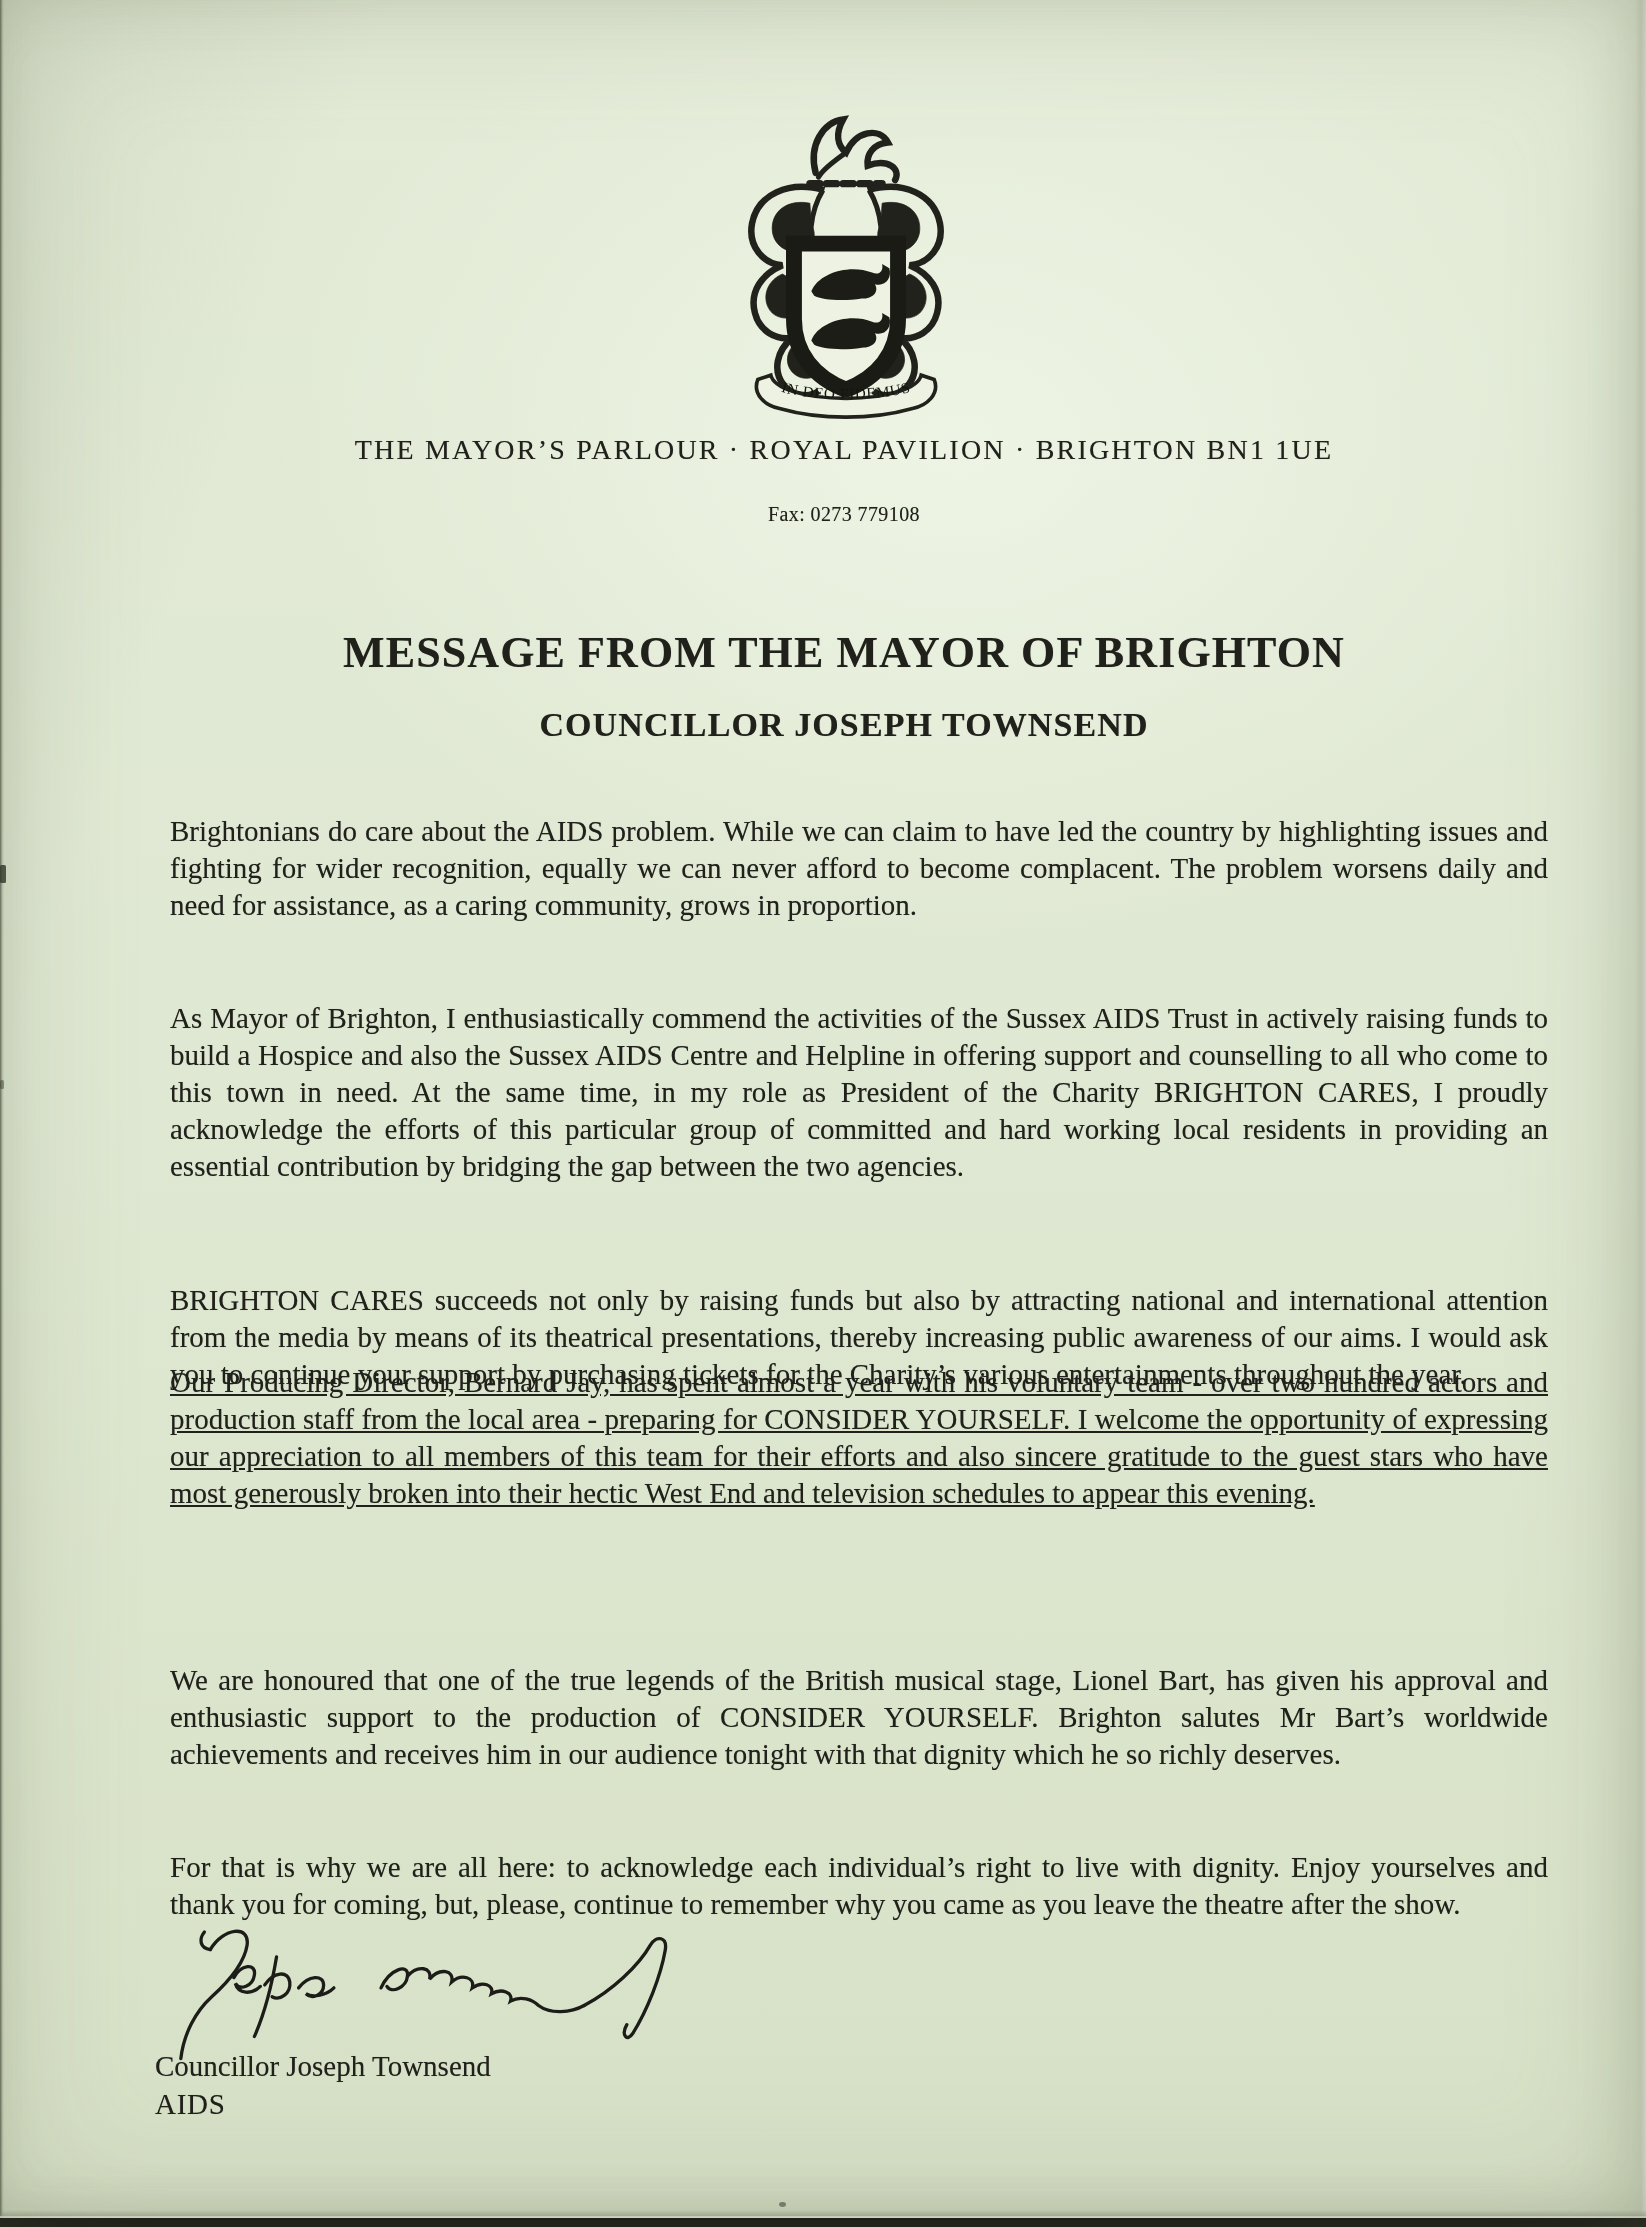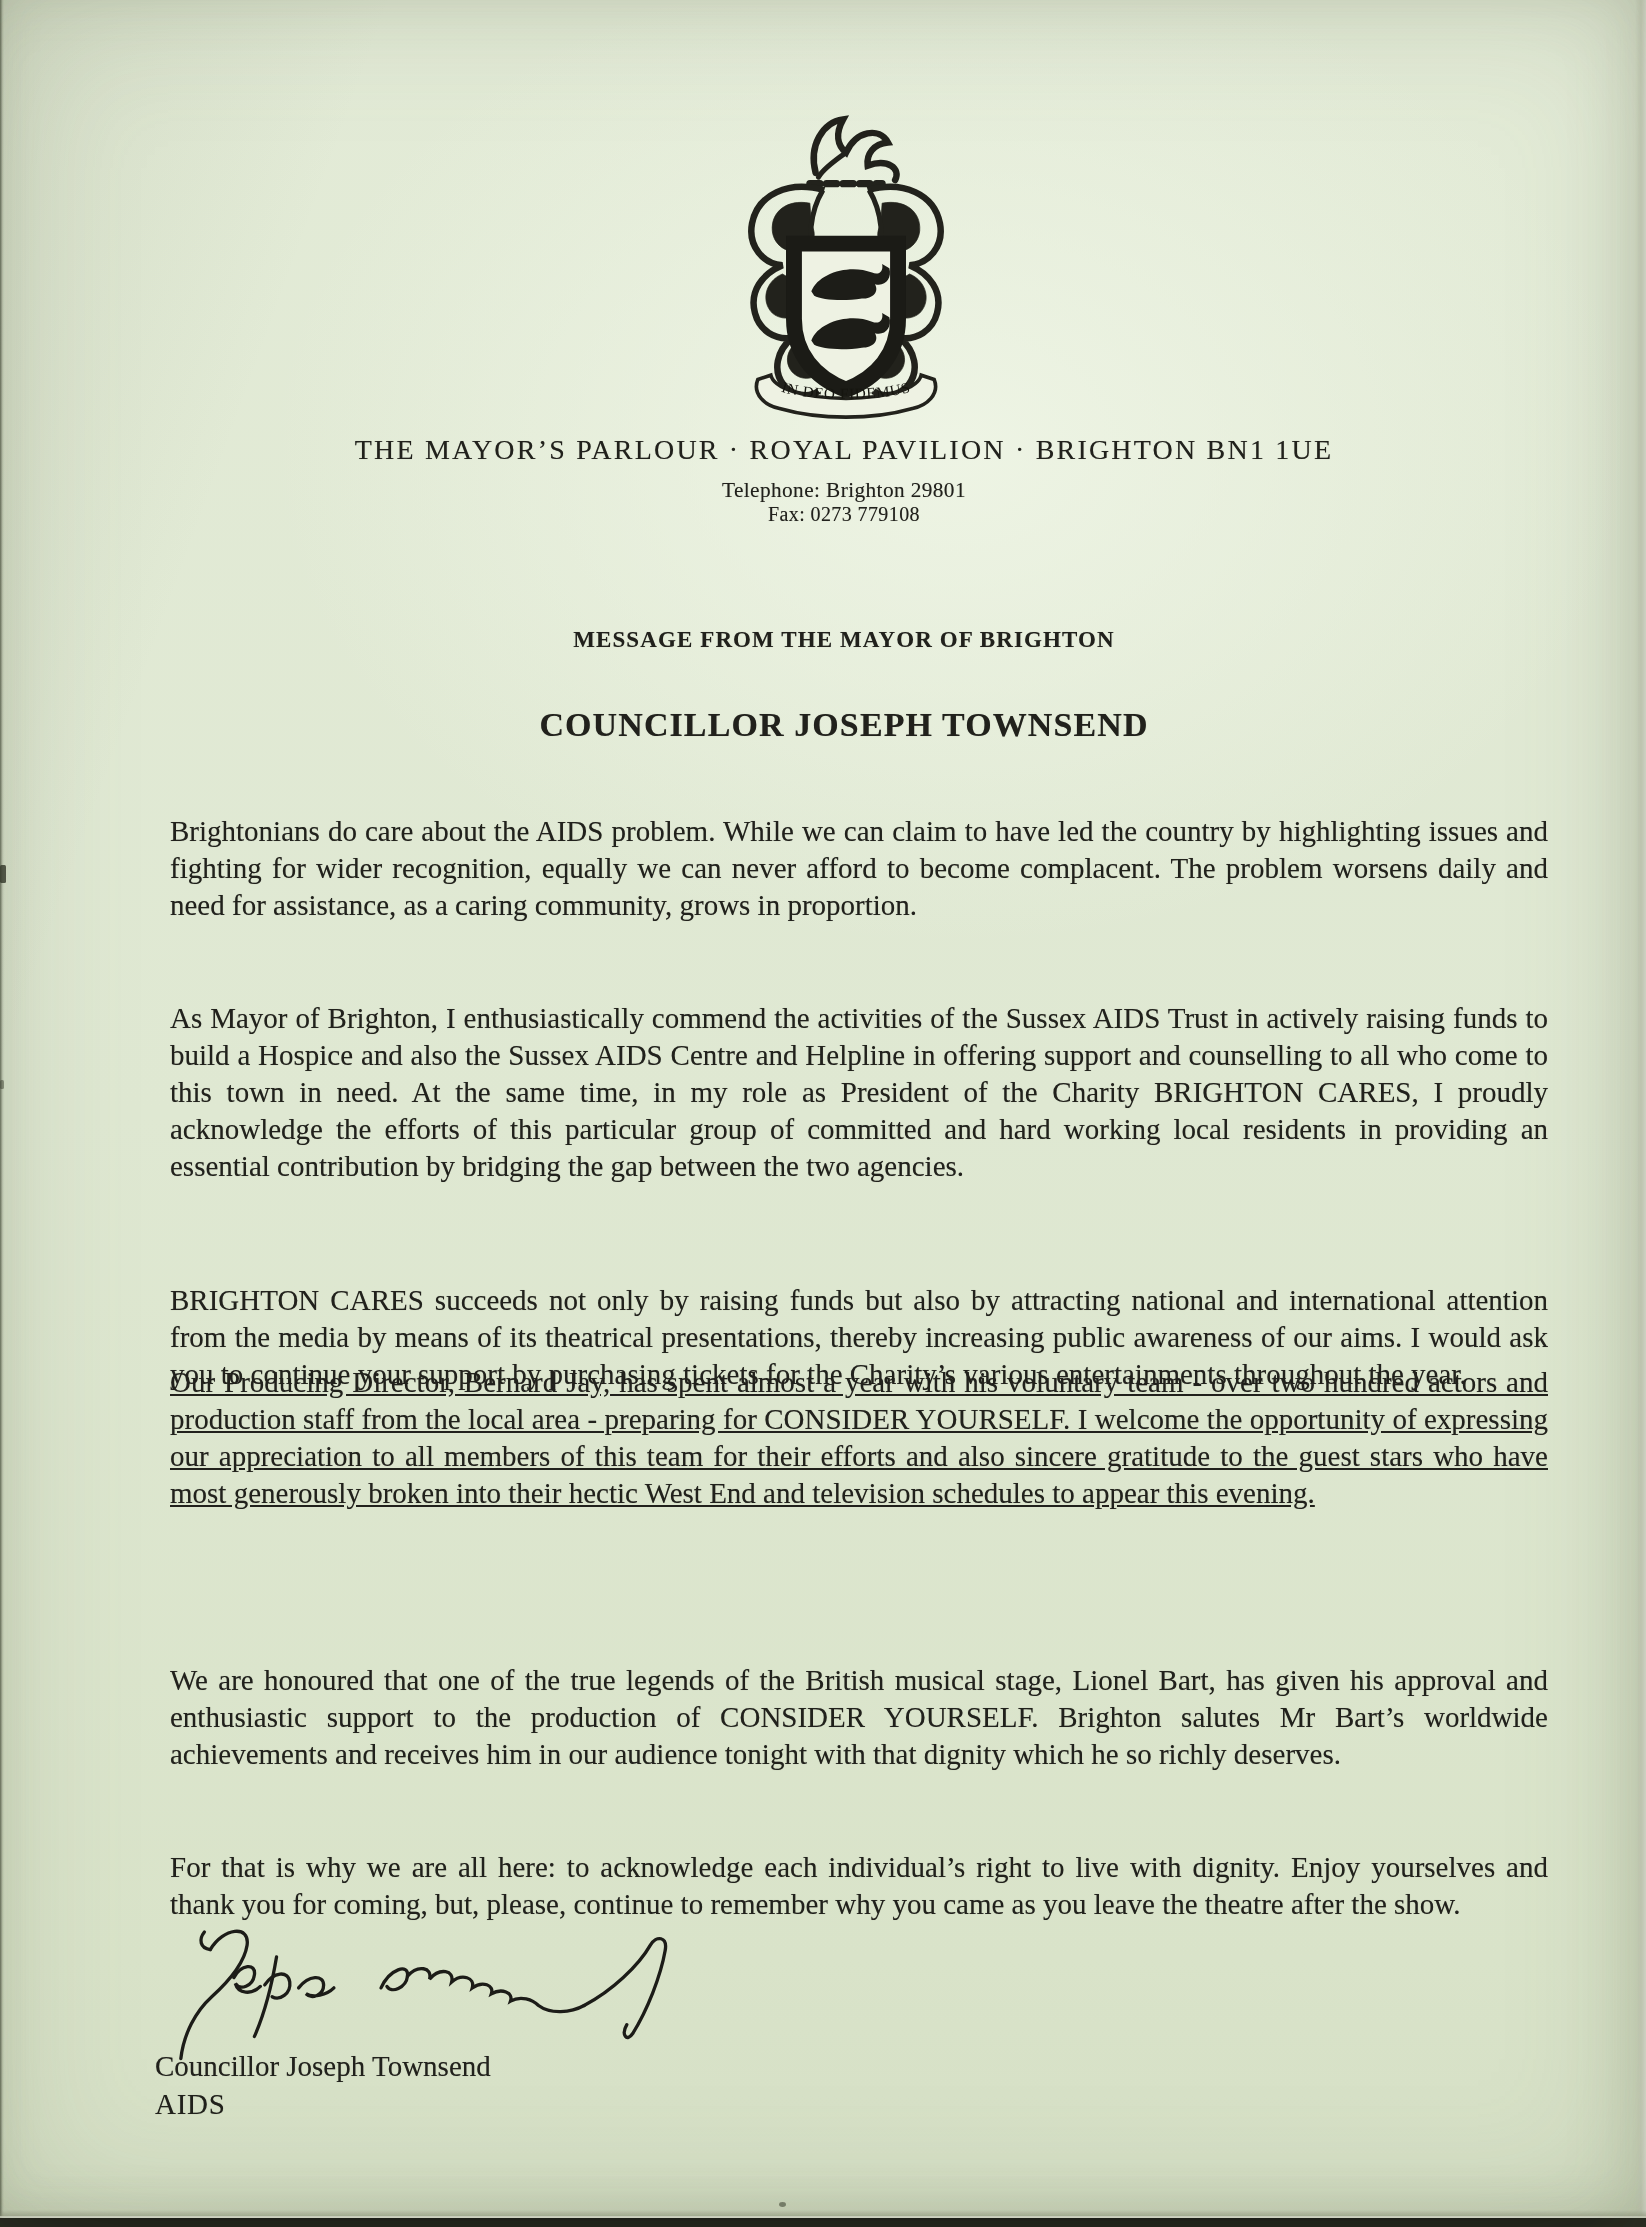--- a/index.html
+++ b/index.html
@@ -14,21 +14,21 @@
       linear-gradient(110deg, rgba(140,150,120,.16), rgba(140,150,120,0) 16%),
       linear-gradient(180deg,#e3ebd7 0%,#dfe8d2 50%,#d9e3c9 88%,#d5dfc5 100%);
   }
   .vignette{position:absolute;inset:0;pointer-events:none;
     box-shadow:inset 0 0 140px rgba(100,110,82,.22), inset -29px 0 59px rgba(110,120,92,.10), inset 0 -22px 44px rgba(110,118,92,.14);}
   .txt{position:absolute;left:155px;width:1378px;text-shadow:0 0 0.7px rgba(30,30,24,.35);}
   .center{text-align:center;}
   .address{top:434px;font-size:28px;letter-spacing:2.2px;}
   .phone{top:478px;font-size:21.3px;letter-spacing:0.4px;}
   .fax{top:503px;font-size:20px;letter-spacing:0.4px;}
-  .h1{top:627px;font-size:23px;font-weight:bold;letter-spacing:1.1px;}
+  .h1{top:627px;font-size:44px;font-weight:bold;letter-spacing:1.1px;}
   .h2{top:706px;font-size:34px;font-weight:bold;letter-spacing:1.1px;}
   .para{position:absolute;left:155px;width:1378px;margin:15px;
     font-size:29px;line-height:37px;text-align:justify;
     text-shadow:0 0 0.7px rgba(30,30,24,.35);}
   .p1{top:798px;} .p2{top:985px;} .p3{top:1267px;}
   .p4{top:1349px;text-decoration:underline;} .p5{top:1647px;} .p6{top:1834px;}
   .crest{position:absolute;left:699px;top:102px;width:294px;height:318px;}
   .sig{position:absolute;left:147px;top:1917px;width:574px;height:155px;}
   .name-line{top:2050px;font-size:29px;}
   .mayor-line{top:2088px;font-size:29px;letter-spacing:0.7px;}
@@ -69,21 +69,20 @@
       <path d="M152,330 C162,304 206,292 236,304 C246,308 252,302 250,292 L260,298 C264,312 254,324 240,320 C246,330 238,340 222,340 C196,344 166,342 156,336 Z"></path>
     </g>
     <path d="M78,384 C70,404 88,420 108,424 C136,432 168,436 200,436 C232,436 264,432 292,424 C312,420 330,404 322,384 L304,378 C300,396 260,410 200,410 C140,410 100,396 96,378 Z" fill="#eef2e3" stroke="#22221c" stroke-width="5"></path>
     <path id="mottoArc" d="M103,398 C140,415 260,415 297,398" fill="none"></path>
     <text font-size="21" fill="#15150f" font-family="Liberation Serif, serif" letter-spacing="1">
       <textPath href="#mottoArc" startOffset="50%" text-anchor="middle">IN DEO FIDEMUS</textPath>
     </text>
   </svg>
 
   <div class="txt center address">THE MAYOR’S PARLOUR  ·  ROYAL PAVILION  ·  BRIGHTON BN1 1UE</div>
-  <div class="txt center phone">Telephone: Brighton 29801</div>
   <div class="txt center fax">Fax: 0273 779108</div>
 
   <div class="txt center h1">MESSAGE FROM THE MAYOR OF BRIGHTON</div>
   <div class="txt center h2">COUNCILLOR JOSEPH TOWNSEND</div>
 
   <p class="para p1">Brightonians do care about the AIDS problem. While we can claim to have led the country by highlighting issues and fighting for wider recognition, equally we can never afford to become complacent. The problem worsens daily and need for assistance, as a caring community, grows in proportion.</p>
   <p class="para p2">As Mayor of Brighton, I enthusiastically commend the activities of the Sussex AIDS Trust in actively raising funds to build a Hospice and also the Sussex AIDS Centre and Helpline in offering support and counselling to all who come to this town in need. At the same time, in my role as President of the Charity BRIGHTON CARES, I proudly acknowledge the efforts of this particular group of committed and hard working local residents in providing an essential contribution by bridging the gap between the two agencies.</p>
   <p class="para p3">BRIGHTON CARES succeeds not only by raising funds but also by attracting national and international attention from the media by means of its theatrical presentations, thereby increasing public awareness of our aims. I would ask you to continue your support by purchasing tickets for the Charity’s various entertainments throughout the year.</p>
   <p class="para p4">Our Producing Director, Bernard Jay, has spent almost a year with his voluntary team - over two hundred actors and production staff from the local area - preparing for CONSIDER YOURSELF. I welcome the opportunity of expressing our appreciation to all members of this team for their efforts and also sincere gratitude to the guest stars who have most generously broken into their hectic West End and television schedules to appear this evening.</p>
   <p class="para p6">For that is why we are all here: to acknowledge each individual’s right to live with dignity. Enjoy yourselves and thank you for coming, but, please, continue to remember why you came as you leave the theatre after the show.</p>

